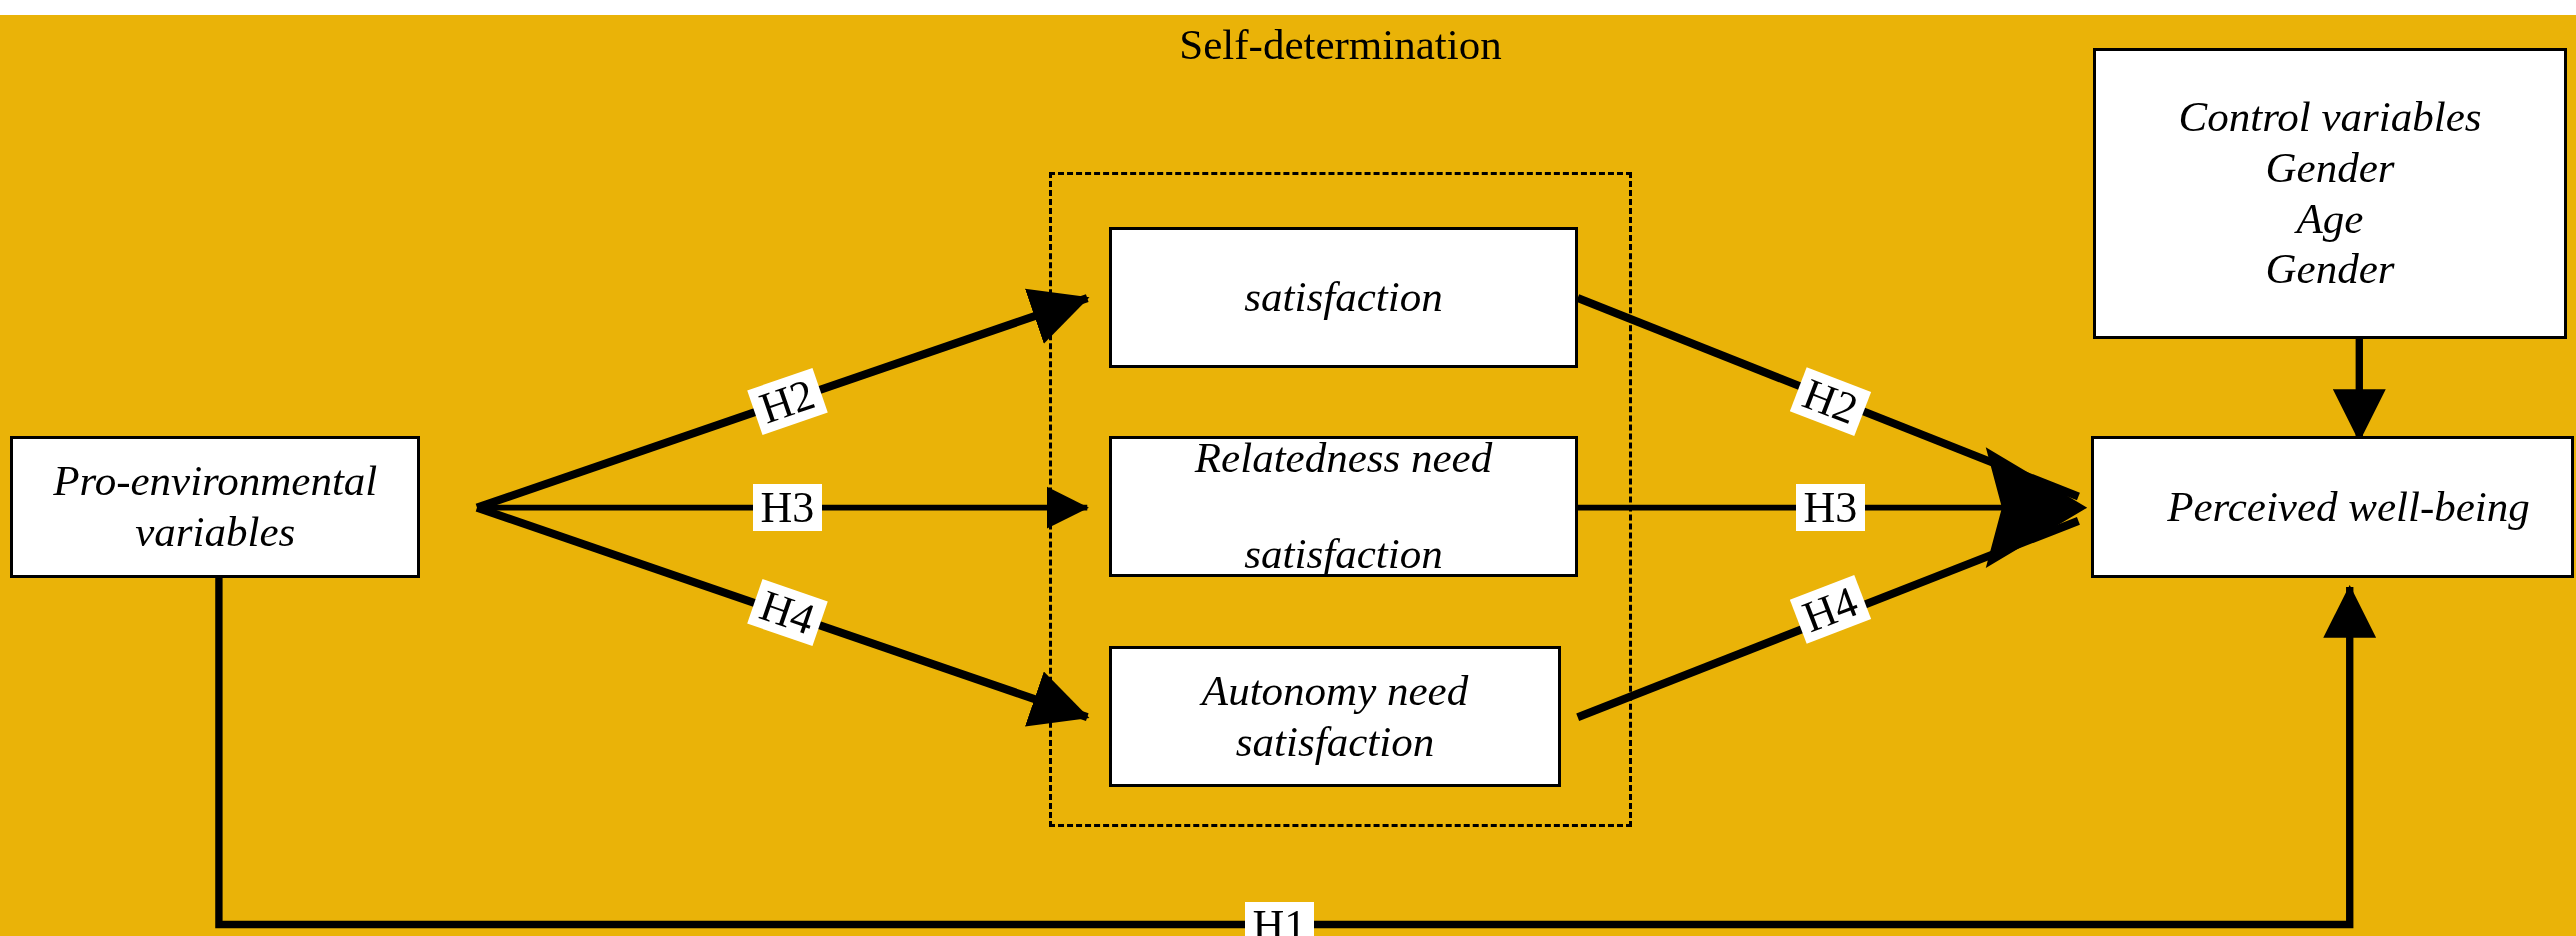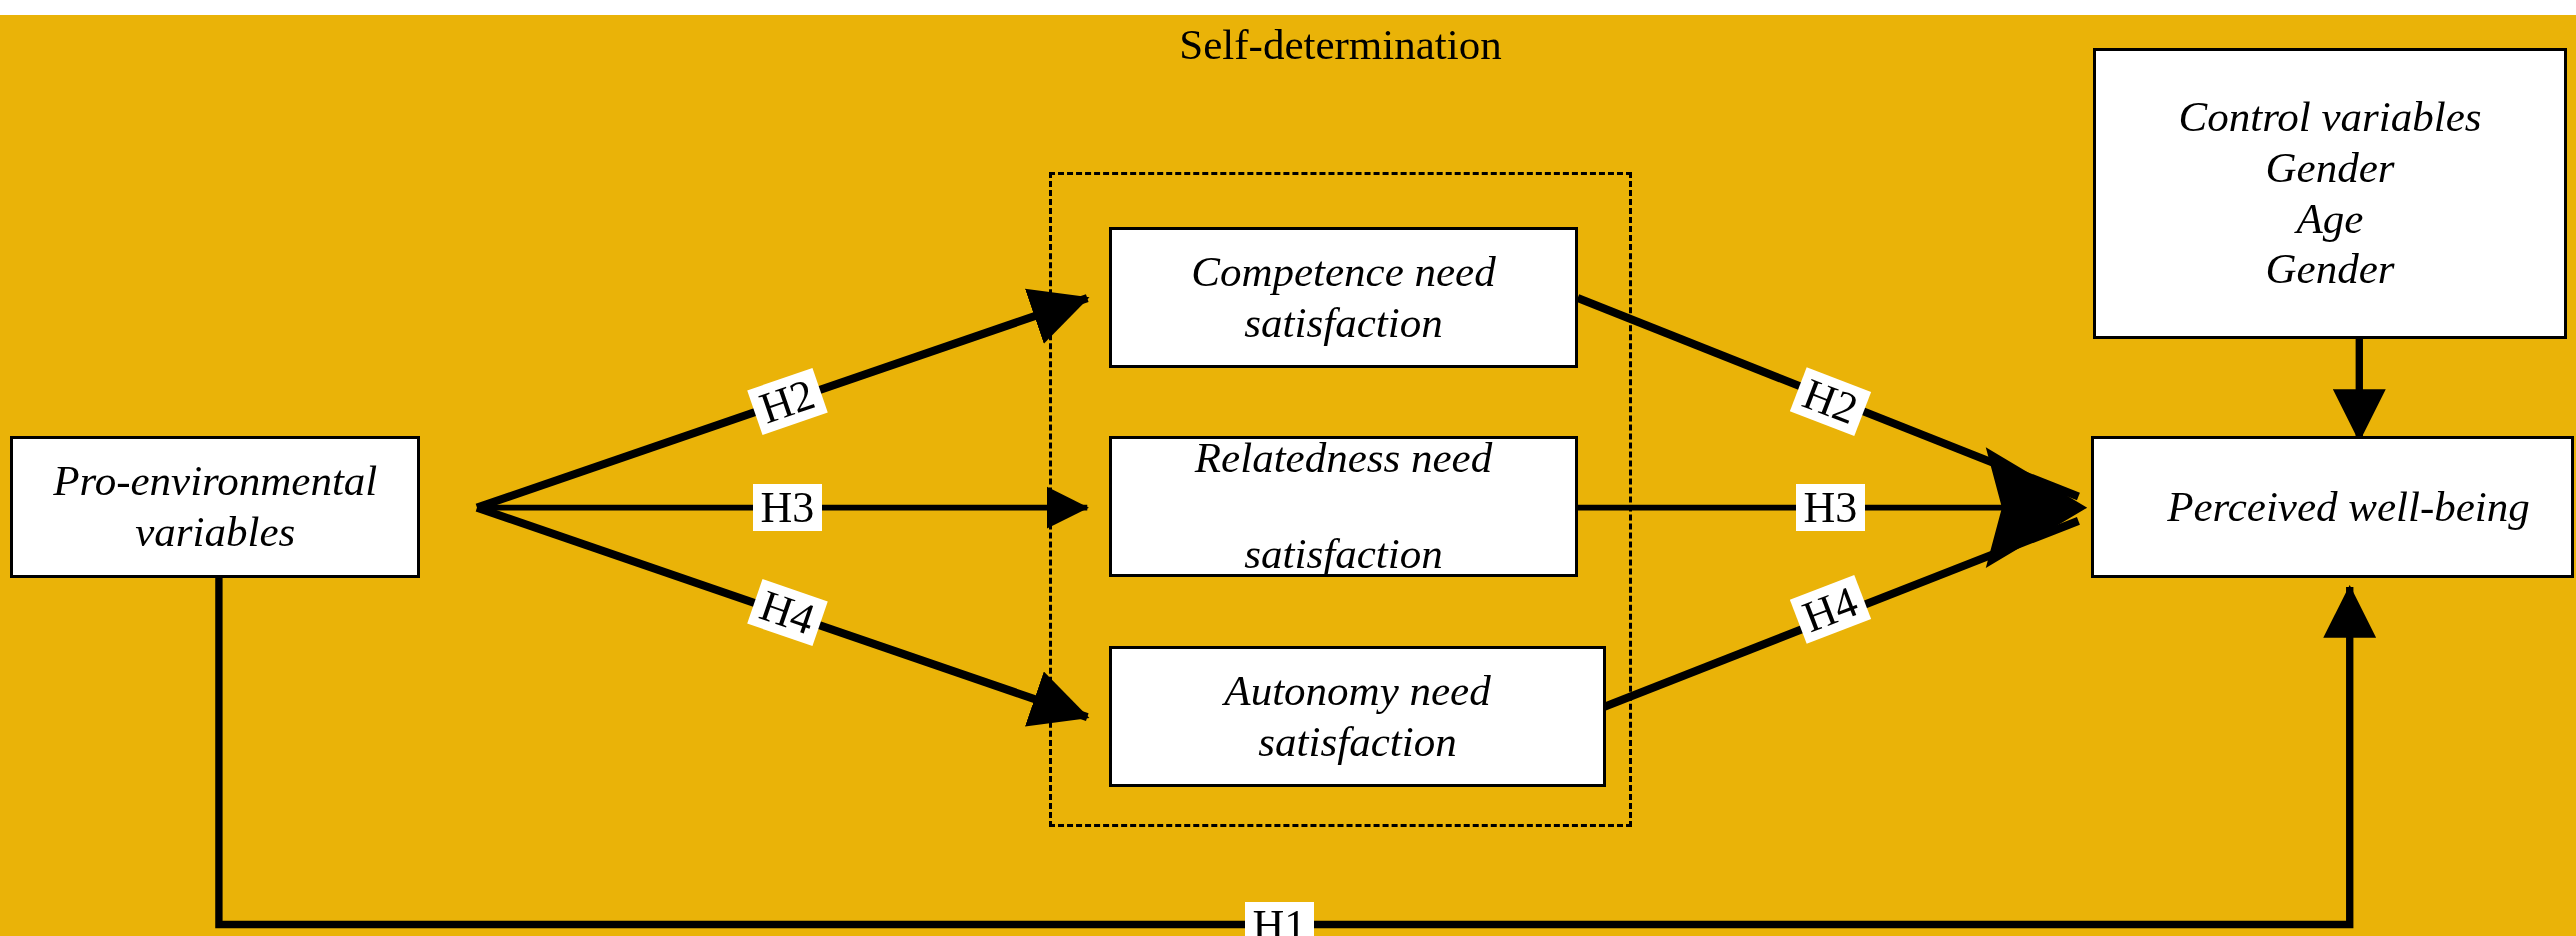--- a/index.html
+++ b/index.html
@@ -67,30 +67,29 @@
   </div>
 
   <div class="dashframe" style="left:1049px; top:157px; width:583px; height:655px;"></div>
 
   <div class="box f58" style="left:10.3px; top:421px; width:410px; height:142px;">
     <span class="ln">Pro-environmental</span>
     <span class="ln">variables</span>
   </div>
 
   <div class="box f58" style="left:1109px; top:212px; width:469px; height:141px;">
-    <span class="ln">Competence need</span>
     <span class="ln">satisfaction</span>
   </div>
 
   <div class="box f58" style="left:1109px; top:421px; width:469px; height:141px;gap:45px;">
     <span class="ln">Relatedness need</span>
     <span class="ln">satisfaction</span>
   </div>
 
-  <div class="box f58" style="left:1109px; top:631px; width:497px; height:141px;">
+  <div class="box f58" style="left:1109px; top:631px; width:452px; height:141px;">
     <span class="ln">Autonomy need</span>
     <span class="ln">satisfaction</span>
   </div>
 
   <div class="box f58" style="left:2093px; top:33px; width:474px; height:291px;">
     <span class="ln">Control variables</span>
     <span class="ln">Gender</span>
     <span class="ln">Age</span>
     <span class="ln">Gender</span>
   </div>

